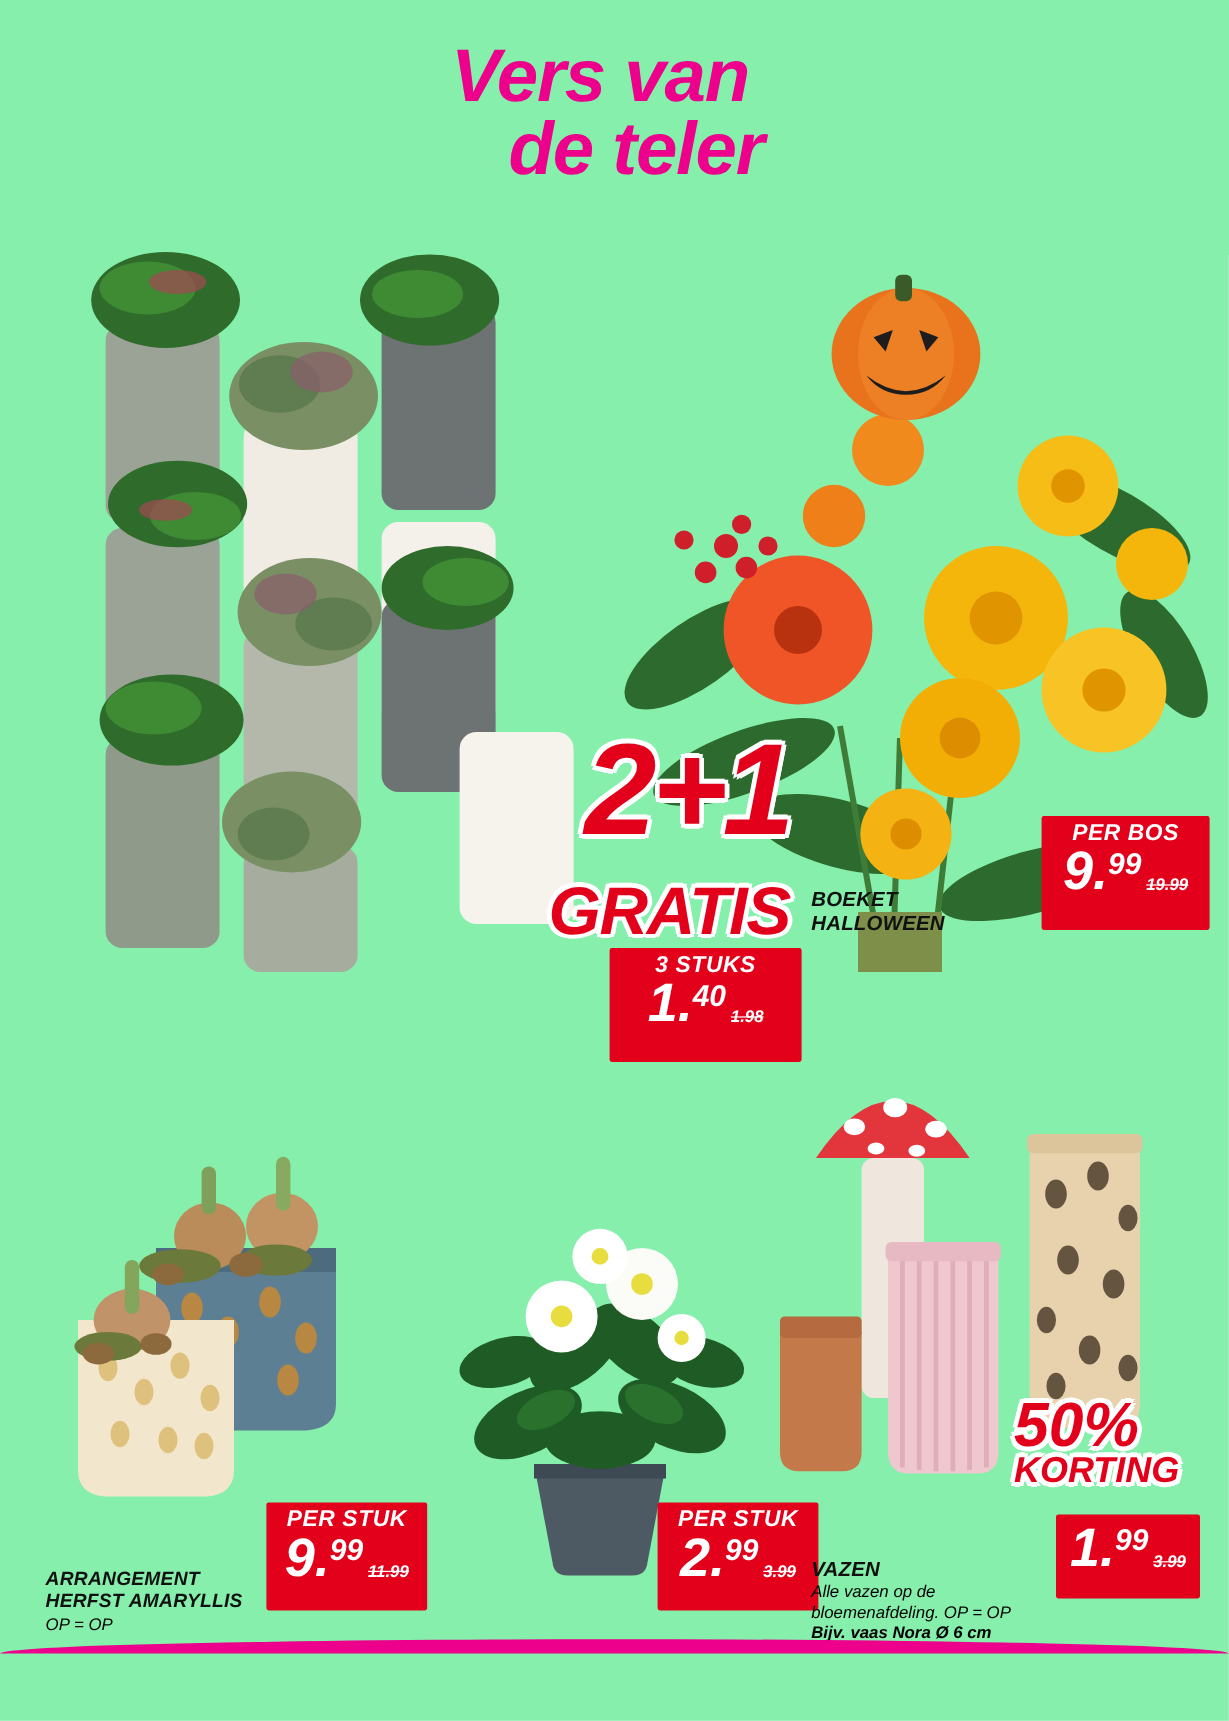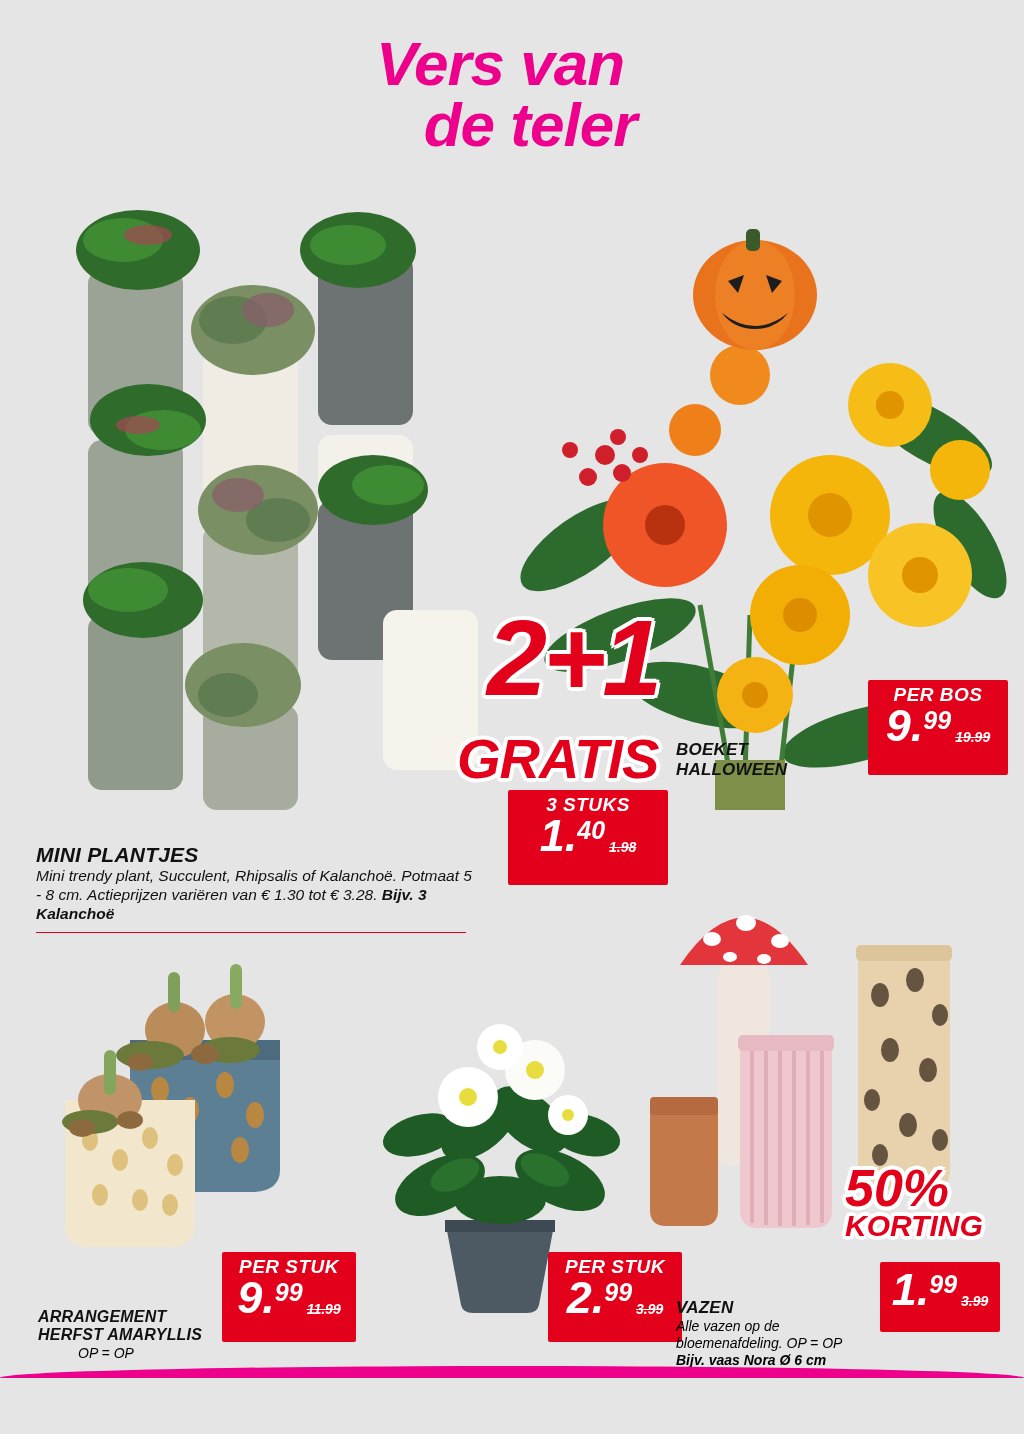--- a/index.html
+++ b/index.html
@@ -10,21 +10,21 @@
   body {
     font-family: "Liberation Sans", sans-serif;
     width: 1024px;
     height: 1434px;
     position: relative;
     overflow: hidden;
   }
   .page {
     position: absolute;
     inset: 0;
-    background: #e5e5e5;
+    background: #86efac;
   }
 
   
   .headline {
     position: absolute;
     top: 34px;
     left: 250px;
     width: 500px;
     text-align: center;
     color: #ec008c;
@@ -142,21 +142,21 @@
   #text-mini .prod-desc { font-style: italic; }
   #text-mini hr {
     border: none; border-top: 1px solid #e2001a; margin: 8px 0 0 0; width: 430px;
   }
 
   #text-boeket { position: absolute; left: 676px; top: 740px; width: 180px; }
   #text-boeket .prod-title { font-size: 17px; line-height: 1.15; }
 
   #text-amaryllis { position: absolute; left: 38px; top: 1308px; width: 190px; }
   #text-amaryllis .prod-title { font-size: 16px; line-height: 1.15; }
-  #text-amaryllis .sub { font-size: 14px; font-style: italic; margin-left: 40px; }
+  #text-amaryllis .sub { font-size: 14px; font-style: italic; }
 
   #text-helleborus { position: absolute; left: 362px; top: 1303px; width: 180px; }
   #text-helleborus .prod-title { font-size: 17px; }
   #text-helleborus .sub { font-size: 15px; font-style: italic; }
 
   #text-vazen { position: absolute; left: 676px; top: 1298px; width: 200px; }
   #text-vazen .prod-title { font-size: 17px; }
   #text-vazen .sub { font-size: 14px; font-style: italic; line-height: 1.2; }
   #text-vazen .sub b { font-weight: bold; }
 
@@ -326,28 +326,20 @@
       <span class="sup">99</span>
       <span class="old">19.99</span>
     </div>
   </div>
 
   <div id="text-boeket">
     <div class="prod-title">BOEKET</div>
     <div class="prod-title">HALLOWEEN</div>
   </div>
 
-  <div id="text-mini">
-    <div class="prod-title">MINI PLANTJES</div>
-    <div class="prod-desc">
-      <span>Mini trendy plant, Succulent, Rhipsalis of Kalanchoë. Potmaat 5 - 8 cm. Actieprijzen variëren van € 1.30 tot € 3.28.</span>
-      <b>Bijv. 3 Kalanchoë</b>
-    </div>
-    <hr>
-  </div>
 
   <div class="photo" id="photo-amaryllis">
     <svg width="320" height="330" viewBox="0 0 320 330" xmlns="http://www.w3.org/2000/svg">
 
       <path d="M100 90 h150 v130 q0 20 -25 22 h-100 q-25 -2 -25 -22 z" fill="#5d7f93"></path>
       <path d="M100 90 h150 v20 h-150 z" fill="#4d6b7e"></path>
       <g fill="#c98a35" opacity="0.85">
         <ellipse cx="130" cy="140" rx="9" ry="13"></ellipse>
           <ellipse cx="160" cy="160" rx="9" ry="13"></ellipse>
         <ellipse cx="195" cy="135" rx="9" ry="13"></ellipse>

